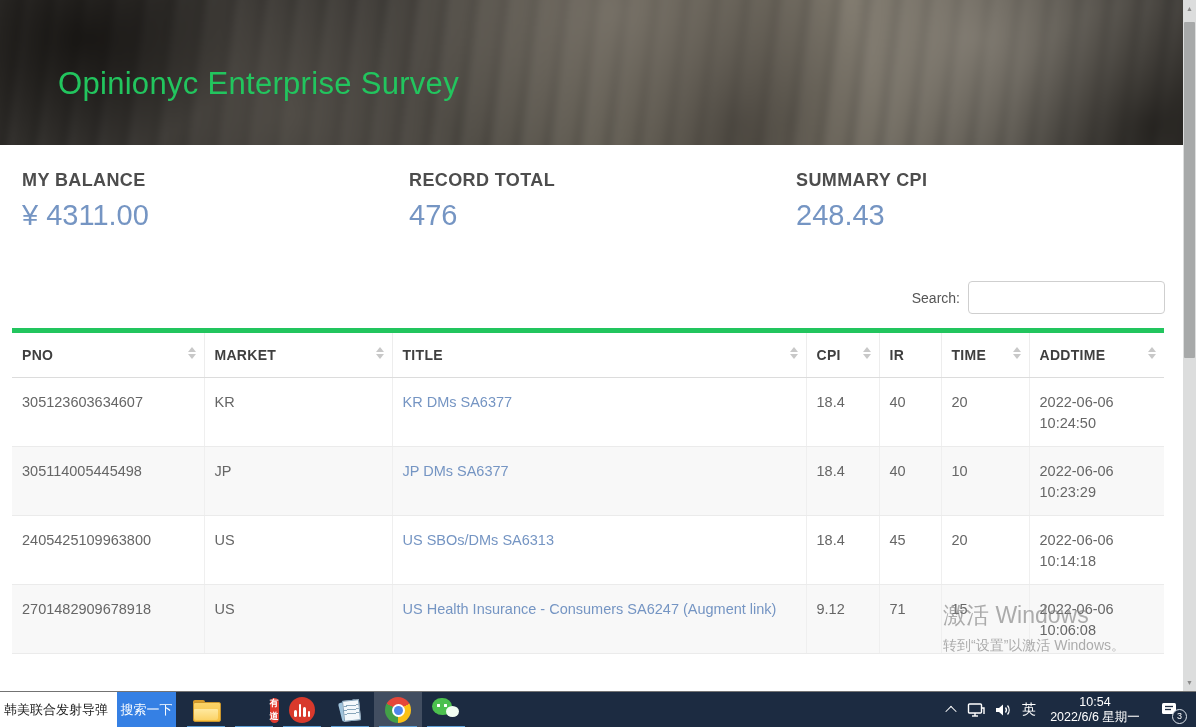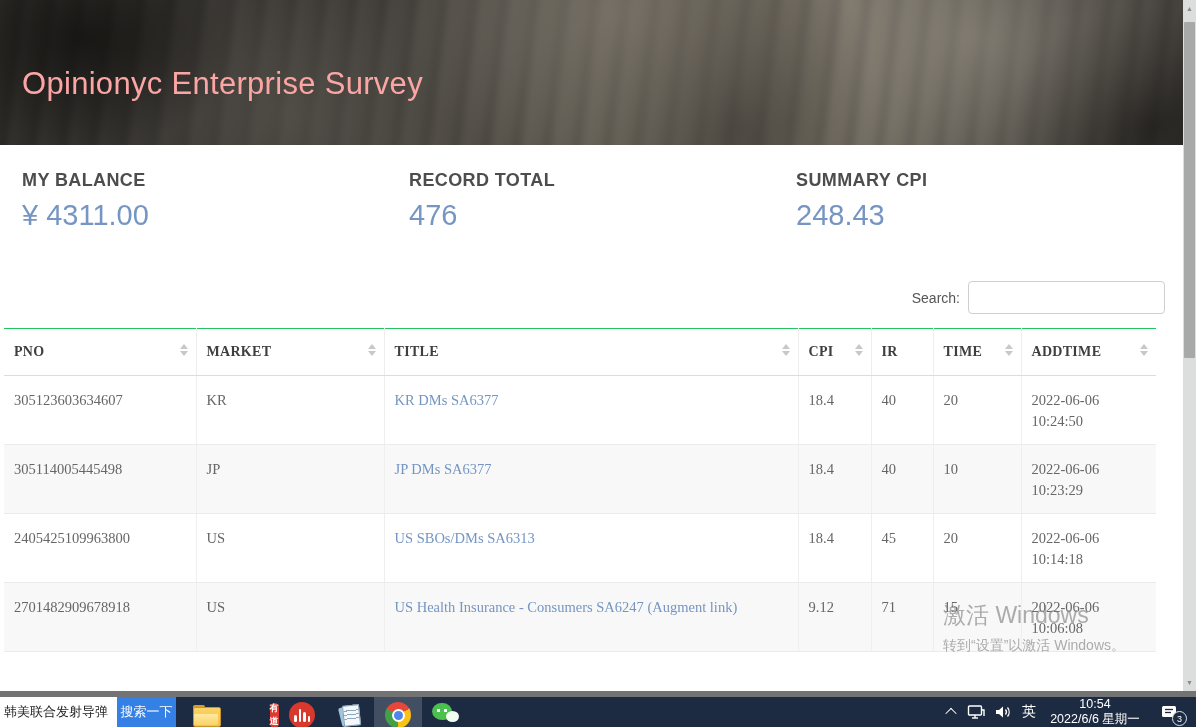--- a/index.html
+++ b/index.html
@@ -14,42 +14,42 @@
       radial-gradient(220px 160px at 8% 30%, rgba(18,16,14,.8), transparent 70%),
       radial-gradient(260px 220px at 25% 75%, rgba(95,90,82,.55), transparent 70%),
       radial-gradient(320px 240px at 52% 15%, rgba(135,128,118,.55), transparent 70%),
       radial-gradient(200px 300px at 62% 80%, rgba(55,51,46,.7), transparent 70%),
       radial-gradient(300px 220px at 82% 30%, rgba(160,153,142,.5), transparent 72%),
       radial-gradient(200px 170px at 96% 80%, rgba(28,26,23,.75), transparent 70%),
       repeating-linear-gradient(97deg, rgba(0,0,0,.16) 0 9px, rgba(255,255,255,.05) 9px 14px, transparent 14px 30px),
       linear-gradient(100deg, #2c2a27 0%, #403d39 30%, #676257 55%, #7a7468 70%, #4b4842 88%, #3e3b37 100%);
   }
   .hero-text { position:absolute; left:22px; top:66px; z-index:2; }
-  .hero-title { color:#fca5a5; font-size:31px; font-weight:400; letter-spacing:.3px; }
+  .hero-title { color:#22c55e; font-size:31px; font-weight:400; letter-spacing:.3px;margin-left:36px; }
   .hero-sub { color:#dcdcdc; font-size:16px; margin-top:7px; }
 
   
   .scrollbar { position:absolute; right:0; top:0; width:13px; height:691px; background:#dcdddd; z-index:50; }
   .sb-arrow { position:absolute; left:0; width:13px; height:17px; color:#8a8a8a; font-size:7px; line-height:17px; text-align:center; }
   .sb-arrow.down { bottom:0; }
   .sb-thumb { position:absolute; left:1px; top:22px; width:11px; height:336px; background:#a7a9a9; border-radius:1px; }
 
   
   .stats { position:absolute; left:22px; top:170px; width:1140px; display:grid; grid-template-columns:387px 387px 1fr; }
   .stat-label { font-size:18px; font-weight:bold; color:#4d4d4d; letter-spacing:.4px; }
   .stat-value { font-size:29px; color:#7595c3; margin-top:8px; }
 
   
   .search-row { position:absolute; right:31px; top:281px; display:flex; align-items:center; }
   .search-label { font-size:14px; color:#555; margin-right:8px; }
   .search-input { width:197px; height:33px; border:1px solid #cfcfcf; border-radius:4px; font-size:14px; padding:0 8px; background:#fff; outline:none; }
 
   
-  .tbl { position:absolute; left:4px; top:328px; width:1152px; border-collapse:collapse; table-layout:fixed;
-         font-size:14.5px; color:#666; border-top:1px solid #22c55e;font-family:Liberation Serif, serif; }
+  .tbl { position:absolute; left:12px; top:328px; width:1152px; border-collapse:collapse; table-layout:fixed;
+         font-size:14.5px; color:#666; border-top:5px solid #22c55e; }
   .tbl th { height:47px; text-align:left; font-size:14px; font-weight:bold; color:#3f3f3f; letter-spacing:.3px;
             padding:0 10px; border-bottom:1px solid #dcdcdc; border-right:1px solid #ededed; position:relative; cursor:pointer; background:#fff; }
   .tbl th:last-child { border-right:none; }
   .tbl td { padding:14px 10px 12px 10px; vertical-align:top; border-bottom:1px solid #ebebeb; border-right:1px solid #efefef; line-height:21px; height:65px; }
   .tbl td:last-child { border-right:none; }
   .tbl tr.odd td { background:#f8f8f8; }
   .tbl a { color:#7595c3; text-decoration:none; }
   .col-pno{width:192px} .col-market{width:188px} .col-title{width:414px} .col-cpi{width:73px} .col-ir{width:62px} .col-time{width:88px} .col-add{width:135px}
   .sort { position:absolute; right:8px; top:50%; margin-top:-8px; display:flex; flex-direction:column; line-height:7px; }
   .sort i { border-left:4px solid transparent; border-right:4px solid transparent; display:block; }
@@ -57,21 +57,21 @@
   .sort .dn { border-top:5px solid #c8c8c8; }
   .add2 { display:block; }
 
   
   .watermark { position:absolute; left:935px; top:600px; z-index:40; color:rgba(125,125,125,.62); pointer-events:none;margin-left:8px; }
   .wm1 { font-size:23px; }
   .wm2 { font-size:14px; margin-top:6px; }
 
   
   .taskbar { position:absolute; left:0; bottom:0; width:1196px; height:36px; background:#1c2b41; z-index:60;
-             border-top:6px solid #737373; display:flex; align-items:stretch; }
+             border-top:1px solid #737373; display:flex; align-items:stretch; }
   .tb-search { width:117px; background:#fff; display:flex; align-items:center; padding-left:4px; overflow:hidden; }
   .tb-search span { font-size:13px; color:#222; white-space:nowrap; }
   .tb-search-btn { width:59px; background:#3580e4; color:#fff; font-size:13px; display:flex; align-items:center; justify-content:center; white-space:nowrap; cursor:pointer; }
   .tb-apps { display:flex; margin-left:6px; }
   .tb-slot { width:48px; height:36px; display:flex; align-items:center; justify-content:center; position:relative; cursor:pointer; }
   .tb-slot::after { content:""; position:absolute; left:5px; right:5px; bottom:0; height:2px; background:#5d9fd6; }
   .tb-slot.active { background:rgba(255,255,255,.17); }
 
   
   .ic-folder { position:relative; width:26px; height:20px; }

